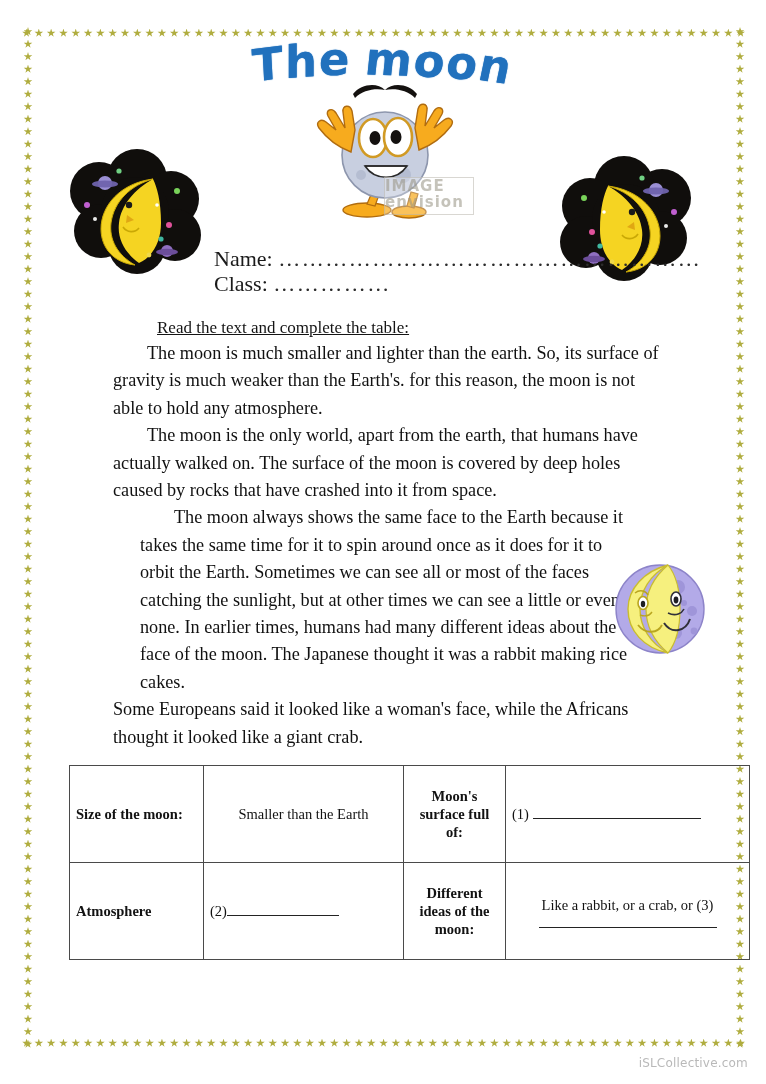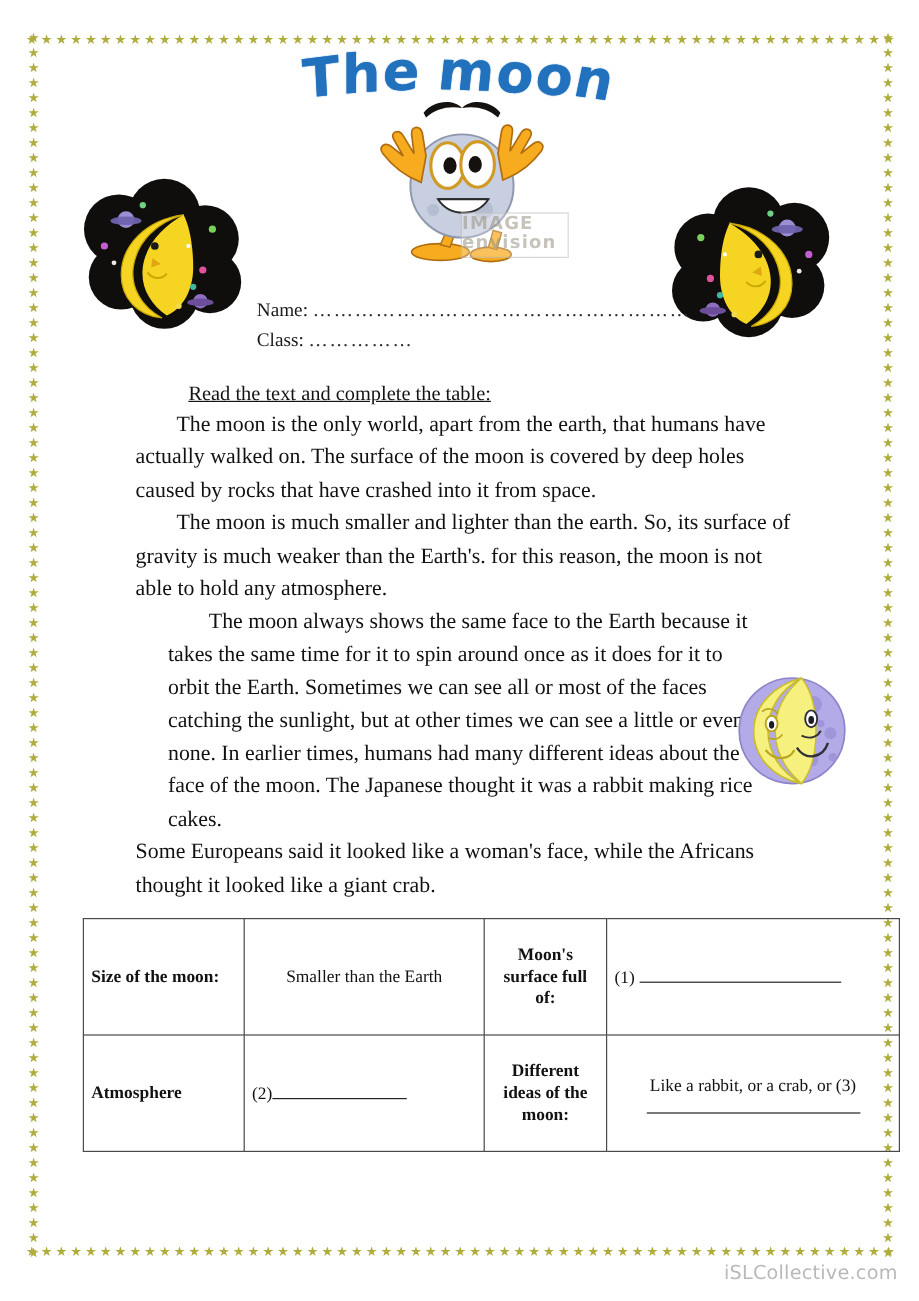--- a/index.html
+++ b/index.html
@@ -130,21 +130,21 @@
     border: 1px solid rgba(180,175,165,0.5);
     background: rgba(255,255,255,0.28);
     overflow: hidden;
   }
 
   
   .fields {
     position: absolute;
     left: 214px;
     top: 246px;
-    font-size: 16px;
+    font-size: 22px;
     line-height: 25px;
     color: #1a1a1a;
   }
   .field-line { white-space: nowrap; }
   .field-label { }
   .dots { letter-spacing: 1.5px; color: #2c2c2c; }
 
   
   .instruction {
     position: absolute;
@@ -213,21 +213,21 @@
     height: 1px;
   }
   .cell2-b { text-align: left; padding-left: 26px; font-size: 15px; }
 
   
   .footer-wm {
     position: absolute;
     right: 18px;
     bottom: 14px;
     font-family: "DejaVu Sans", sans-serif;
-    font-size: 16px;
+    font-size: 12px;
     color: #b9b9b9;
     letter-spacing: 0.2px;
   }
 </style>
 </head>
 <body>
 
 <div class="border-frame">
   <div class="star-row top">
       <div class="star"></div>
@@ -633,22 +633,22 @@
   </div>
   <div class="field-line">
     <span class="field-label">Class:</span>
     <span class="dots">……………</span>
   </div>
 </div>
 
 <div class="instruction">Read the text and complete the table:</div>
 
 <div class="passage">
+  <p class="indent">The moon is much smaller and lighter than the earth. So, its surface of gravity is much weaker than the Earth's. for this reason, the moon is not able to hold any atmosphere.</p>
   <p class="indent">The moon is the only world, apart from the earth, that humans have actually walked on. The surface of the moon is covered by deep holes caused by rocks that have crashed into it from space.</p>
-  <p class="indent">The moon is much smaller and lighter than the earth. So, its surface of gravity is much weaker than the Earth's. for this reason, the moon is not able to hold any atmosphere.</p>
   <p class="indent narrow">The moon always shows the same face to the Earth because it takes the same time for it to spin around once as it does for it to orbit the Earth. Sometimes we can see all or most of the faces catching the sunlight, but at other times we can see a little or even none. In earlier times, humans had many different ideas about the face of the moon. The Japanese thought it was a rabbit making rice cakes.</p>
   <p>Some Europeans said it looked like a woman's face, while the Africans thought it looked like a giant crab.</p>
 </div>
 
 <svg class="clip-twoface" viewBox="0 0 105 105">
   <circle cx="54" cy="54" r="44" fill="#b3aae8" stroke="#8d84c9" stroke-width="1.4"></circle>
   <circle cx="72" cy="32" r="7" fill="#9f95d9"></circle>
   <circle cx="86" cy="56" r="5" fill="#9f95d9"></circle>
   <circle cx="70" cy="78" r="6" fill="#9f95d9"></circle>
   <circle cx="88" cy="76" r="3.4" fill="#9f95d9"></circle>

